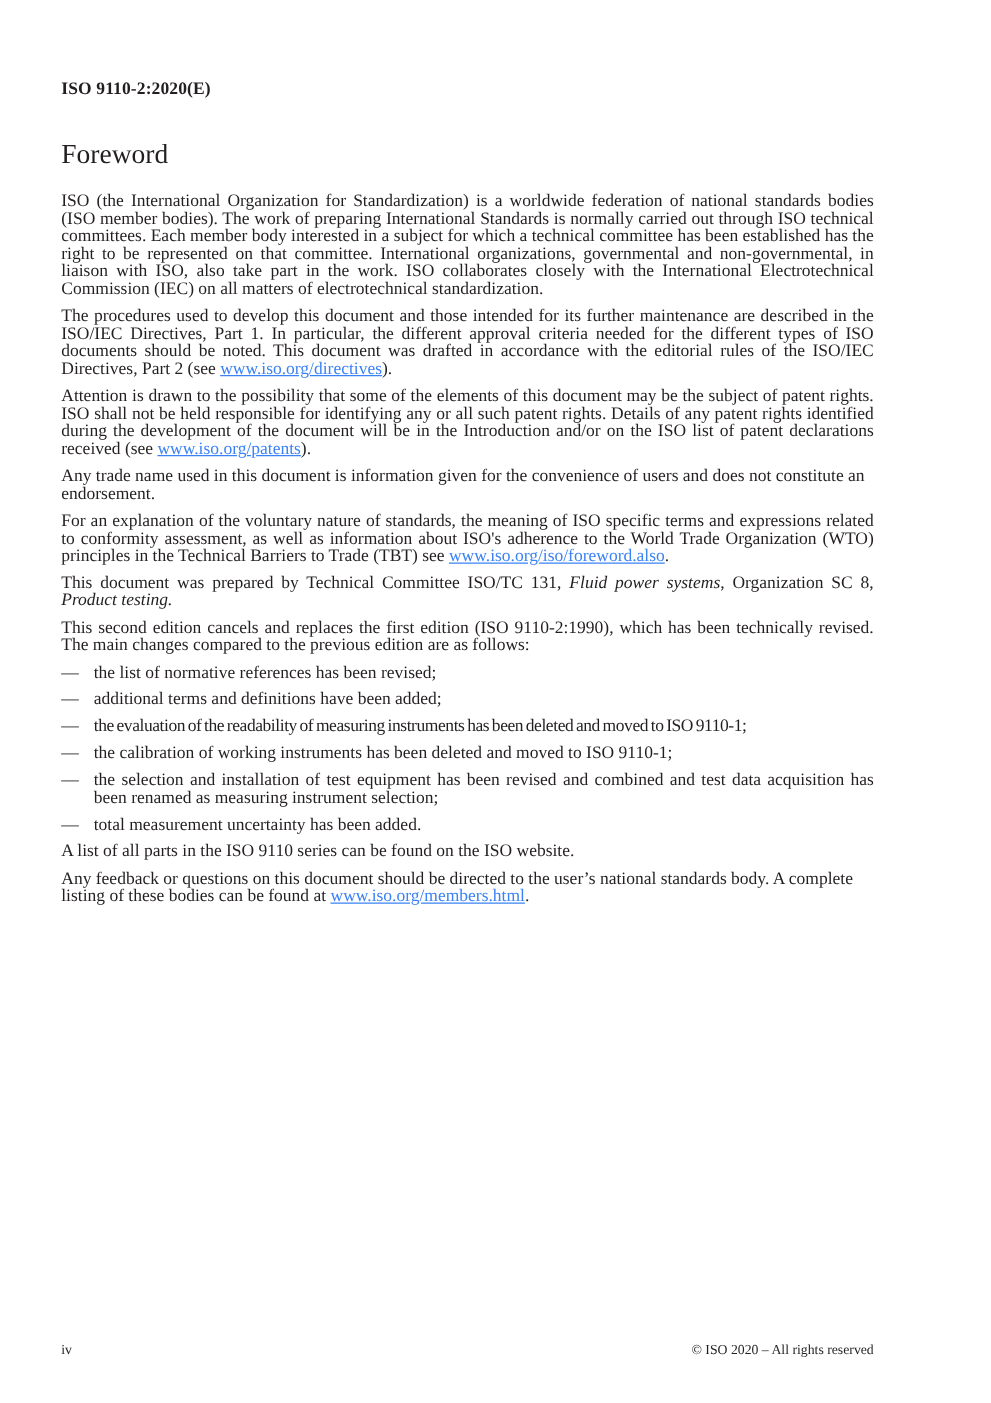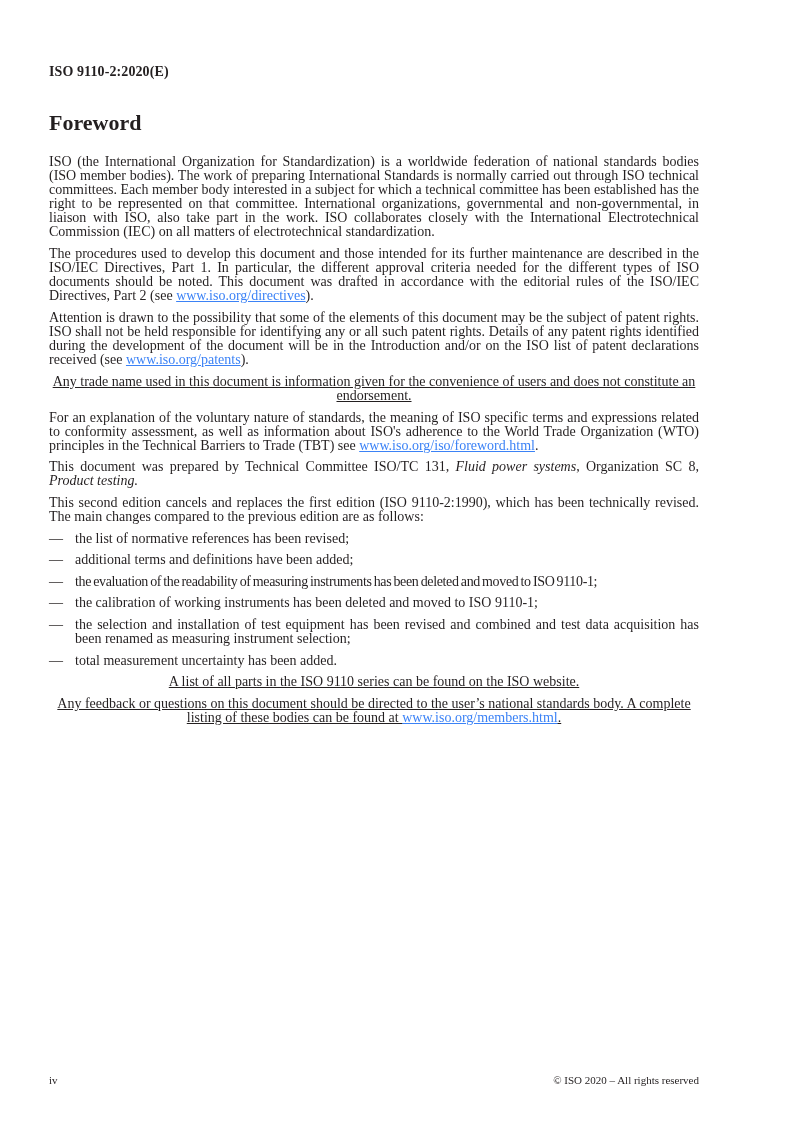--- a/index.html
+++ b/index.html
@@ -1,23 +1,23 @@
 <!DOCTYPE html>
 <html><head>
 <meta charset="utf-8">
 <style>
   html, body { margin: 0; padding: 0; background: #ffffff; }
   body { width: 793px; height: 1122px; position: relative; overflow: hidden;
          font-family: "Liberation Serif", "DejaVu Serif", serif; color: #231f20; }
   .page { position: absolute; left: 49px; top: 0; width: 650px; }
   .header-id { position: absolute; top: 64px; left: 0; font-weight: bold; font-size: 14px; letter-spacing: 0.1px; }
-  .title { position: absolute; top: 110px; left: 0; font-weight: bold; font-size: 22px; margin: 0; }
+  .title { position: absolute; top: 110px; left: 0; font-weight: normal; font-size: 22px; margin: 0; }
   .body { position: absolute; top: 155px; left: 0; width: 650px; font-size: 14px; line-height: 14.1px; }
   .body p { margin: 0 0 7.5px 0; text-align: justify; }
-  .body p.tight { text-align: center; text-decoration: underline; }
+  .body p.tight { text-align: left; }
   a.link { color: #3b82f6; text-decoration: underline; }
   ul.changes { list-style: none; margin: 0; padding: 0; }
   ul.changes li { position: relative; padding-left: 26px; margin: 0 0 7.5px 0; text-align: justify; }
   ul.changes li .dash { position: absolute; left: 0; top: 0; }
   ul.changes li.squeezed { letter-spacing: -0.35px; word-spacing: -1px; white-space: nowrap; }
   .footer { position: absolute; top: 1074px; left: 0; width: 650px; font-size: 11px; }
   .footer .page-num { position: absolute; left: 0; text-align: center; }
   .footer .copyright { position: absolute; right: 0; }
 </style>
 </head>
@@ -29,21 +29,21 @@
 
   <div class="body">
     <p>ISO (the International Organization for Standardization) is a worldwide federation of national standards bodies (ISO member bodies). The work of preparing International Standards is normally carried out through ISO technical committees. Each member body interested in a subject for which a technical committee has been established has the right to be represented on that committee. International organizations, governmental and non-governmental, in liaison with ISO, also take part in the work. ISO collaborates closely with the International Electrotechnical Commission (IEC) on all matters of electrotechnical standardization.</p>
 
     <p><span>The procedures used to develop this document and those intended for its further maintenance are described in the ISO/IEC Directives, Part 1. In particular, the different approval criteria needed for the different types of ISO documents should be noted. This document was drafted in accordance with the editorial rules of the ISO/IEC Directives, Part 2 (see </span><a class="link" href="#">www.iso.org/directives</a><span>).</span></p>
 
     <p><span>Attention is drawn to the possibility that some of the elements of this document may be the subject of patent rights. ISO shall not be held responsible for identifying any or all such patent rights. Details of any patent rights identified during the development of the document will be in the Introduction and/or on the ISO list of patent declarations received (see </span><a class="link" href="#">www.iso.org/patents</a><span>).</span></p>
 
     <p class="tight">Any trade name used in this document is information given for the convenience of users and does not constitute an endorsement.</p>
 
-    <p><span>For an explanation of the voluntary nature of standards, the meaning of ISO specific terms and expressions related to conformity assessment, as well as information about ISO's adherence to the World Trade Organization (WTO) principles in the Technical Barriers to Trade (TBT) see </span><a class="link" href="#">www.iso.org/iso/foreword.html</a><span>.</span></p>
+    <p><span>For an explanation of the voluntary nature of standards, the meaning of ISO specific terms and expressions related to conformity assessment, as well as information about ISO's adherence to the World Trade Organization (WTO) principles in the Technical Barriers to Trade (TBT) see </span><a class="link" href="#">www.iso.org/iso/foreword.also</a><span>.</span></p>
 
     <p><span>This document was prepared by Technical Committee ISO/TC 131, </span><em>Fluid power systems</em><span>, Organization SC 8, </span><em>Product testing.</em></p>
 
     <p>This second edition cancels and replaces the first edition (ISO 9110-2:1990), which has been technically revised. The main changes compared to the previous edition are as follows:</p>
 
     <ul class="changes">
       <li><span class="dash">—</span><span>the list of normative references has been revised;</span></li>
       <li><span class="dash">—</span><span>additional terms and definitions have been added;</span></li>
       <li class="squeezed"><span class="dash">—</span><span>the evaluation of the readability of measuring instruments has been deleted and moved to ISO 9110-1;</span></li>
       <li><span class="dash">—</span><span>the calibration of working instruments has been deleted and moved to ISO 9110-1;</span></li>

